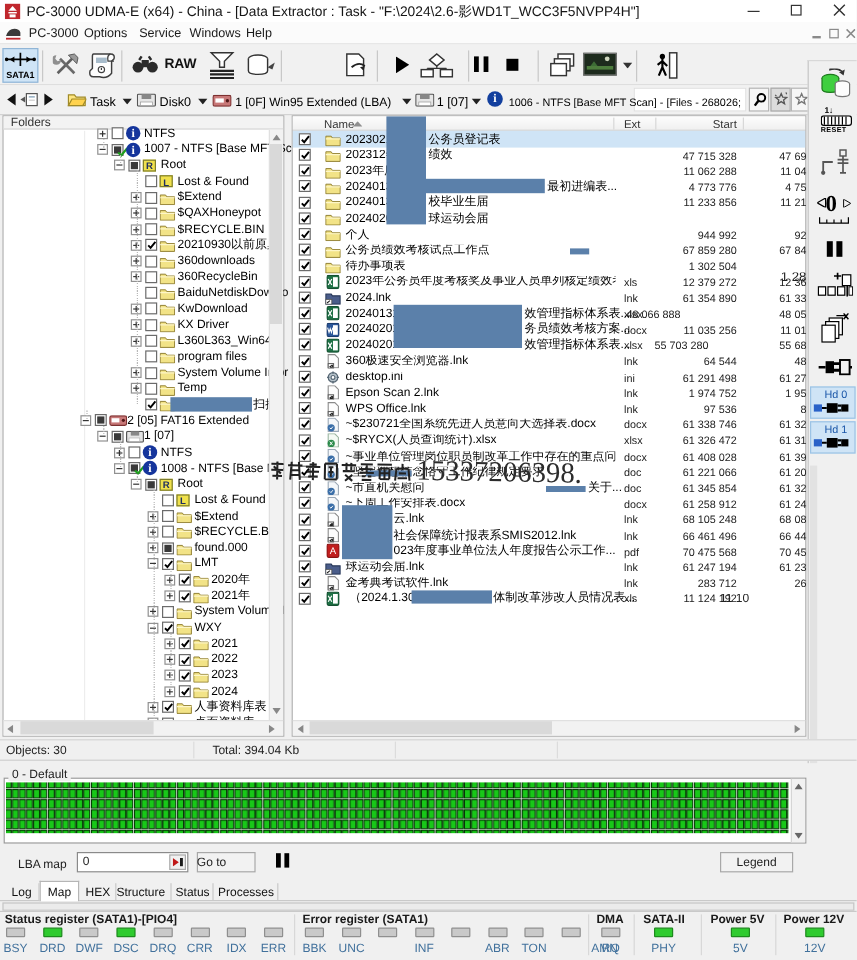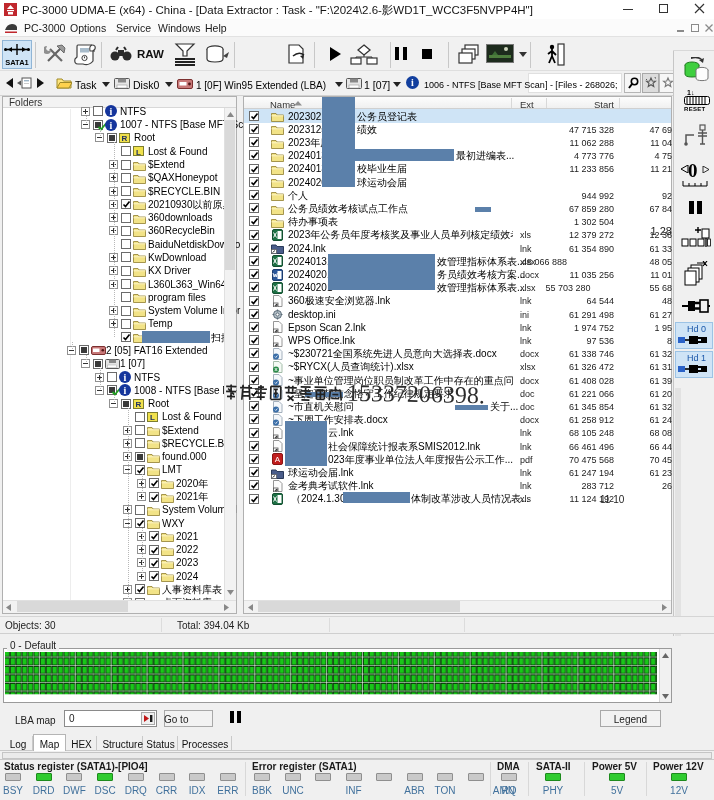--- a/index.html
+++ b/index.html
@@ -1098,21 +1098,21 @@
 <div class="ab" style="left:600px;top:710px;width:61px;height:17px;background:#f2f2f2;border:1px solid #a8a8a8"></div>
 <div class="ab" style="left:600px;top:714px;width:61px;text-align:center;font-size:10px;color:#222">Legend</div>
 <div class="ab" style="left:0px;top:750px;width:714px;height:1px;background:#c9c9c9"></div>
 <div class="ab" style="left:3px;top:736px;width:30px;height:14px;border-right:1px solid #c9c9c9"></div>
 <div class="ab" style="left:3px;top:739px;width:30px;text-align:center;font-size:10px;color:#111">Log</div>
 <div class="ab" style="left:33px;top:734px;width:33px;height:17px;background:#fff;border:1px solid #b5b5b5;border-bottom:none"></div>
 <div class="ab" style="left:33px;top:739px;width:33px;text-align:center;font-size:10px;color:#111">Map</div>
 <div class="ab" style="left:66px;top:736px;width:31px;height:14px;border-right:1px solid #c9c9c9"></div>
 <div class="ab" style="left:66px;top:739px;width:31px;text-align:center;font-size:10px;color:#111">HEX</div>
 <div class="ab" style="left:97px;top:736px;width:46px;height:14px;border-right:1px solid #c9c9c9"></div>
-<div class="ab" style="left:97px;top:739px;width:46px;text-align:right;font-size:10px;color:#111">Structure</div>
+<div class="ab" style="left:97px;top:739px;width:46px;text-align:left;font-size:10px;color:#111">Structure</div>
 <div class="ab" style="left:143px;top:736px;width:35px;height:14px;border-right:1px solid #c9c9c9"></div>
 <div class="ab" style="left:143px;top:739px;width:35px;text-align:center;font-size:10px;color:#111">Status</div>
 <div class="ab" style="left:178px;top:736px;width:54px;height:14px;border-right:1px solid #c9c9c9"></div>
 <div class="ab" style="left:178px;top:739px;width:54px;text-align:center;font-size:10px;color:#111">Processes</div>
 <div class="ab" style="left:2px;top:752px;width:710px;height:7px;background:#ebebeb;border:1px solid #c5c5c5"></div>
 <div class="ab" style="left:0;top:759px;width:714px;height:41px;background:#f0f0f0;border-top:1px solid #c9c9c9"></div>
 <div class="ab" style="left:4px;top:762px;font-size:10px;line-height:10px;color:#1a1a1a;font-weight:bold">Status register (SATA1)-[PIO4]</div>
 <div class="ab" style="left:252px;top:762px;font-size:10px;line-height:10px;color:#1a1a1a;font-weight:bold">Error register (SATA1)</div>
 <div class="ab" style="left:497px;top:762px;font-size:10px;line-height:10px;color:#1a1a1a;font-weight:bold">DMA</div>
 <div class="ab" style="left:536px;top:762px;font-size:10px;line-height:10px;color:#1a1a1a;font-weight:bold">SATA-II</div>

